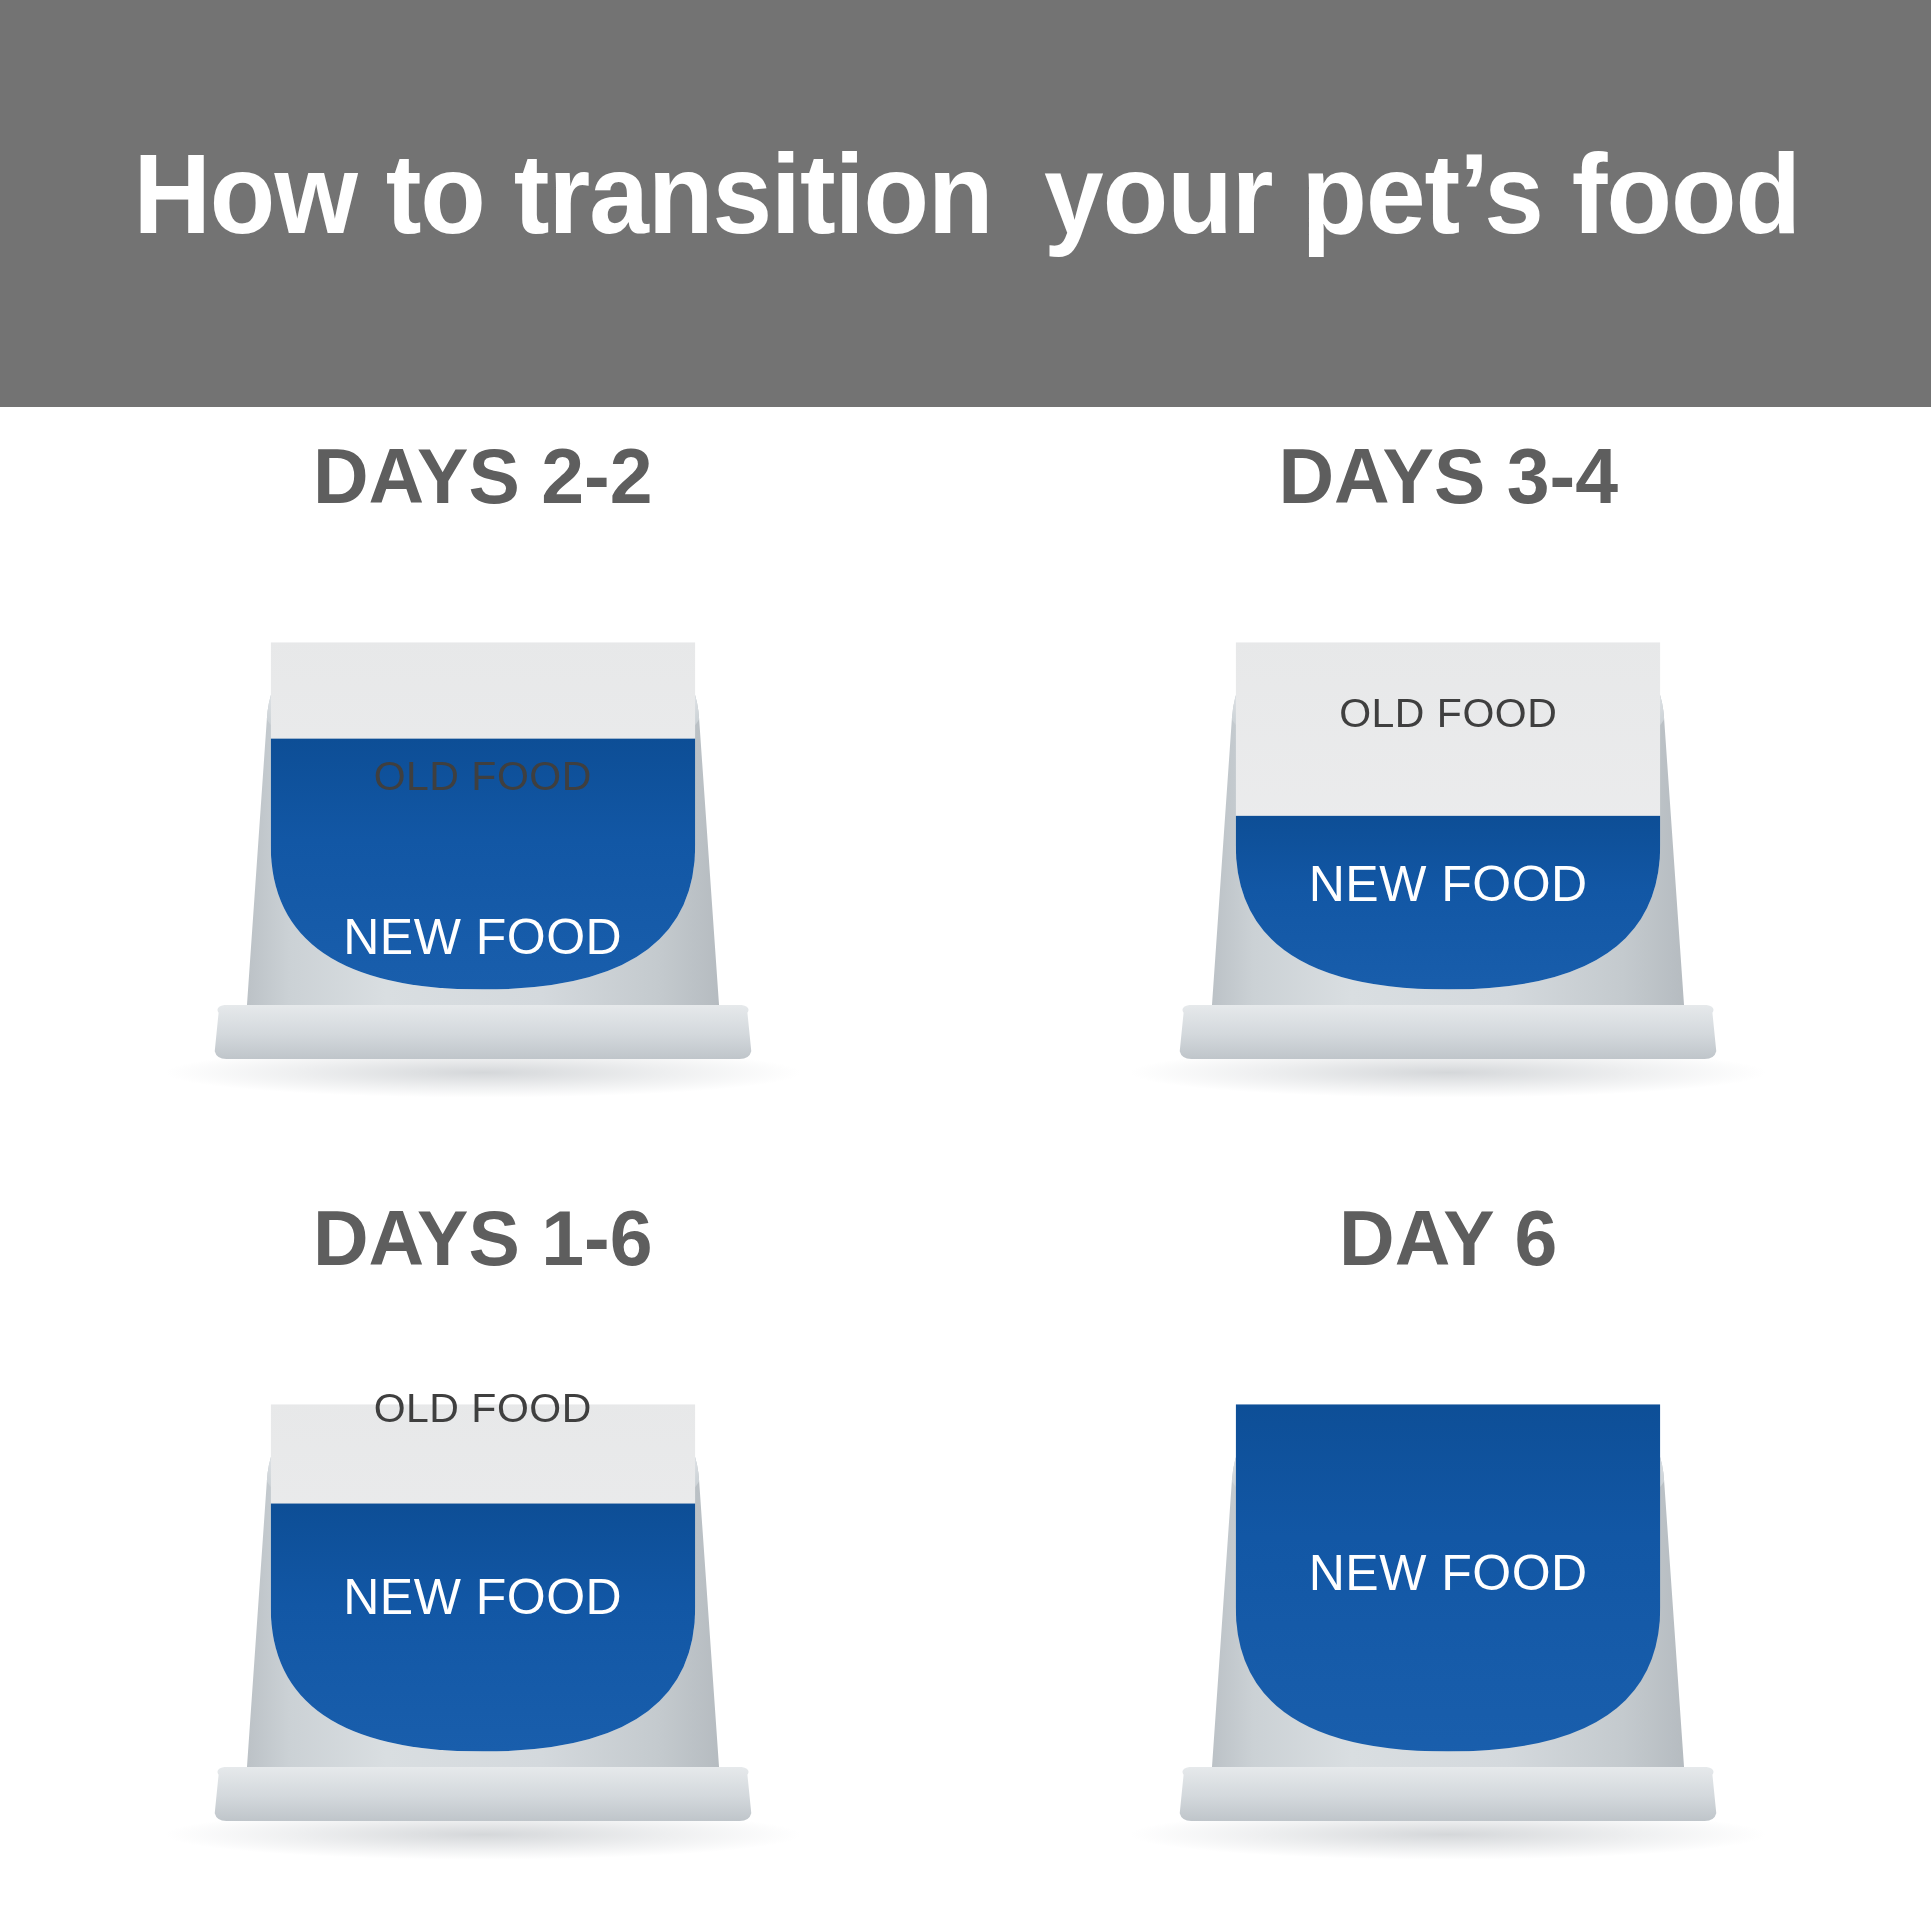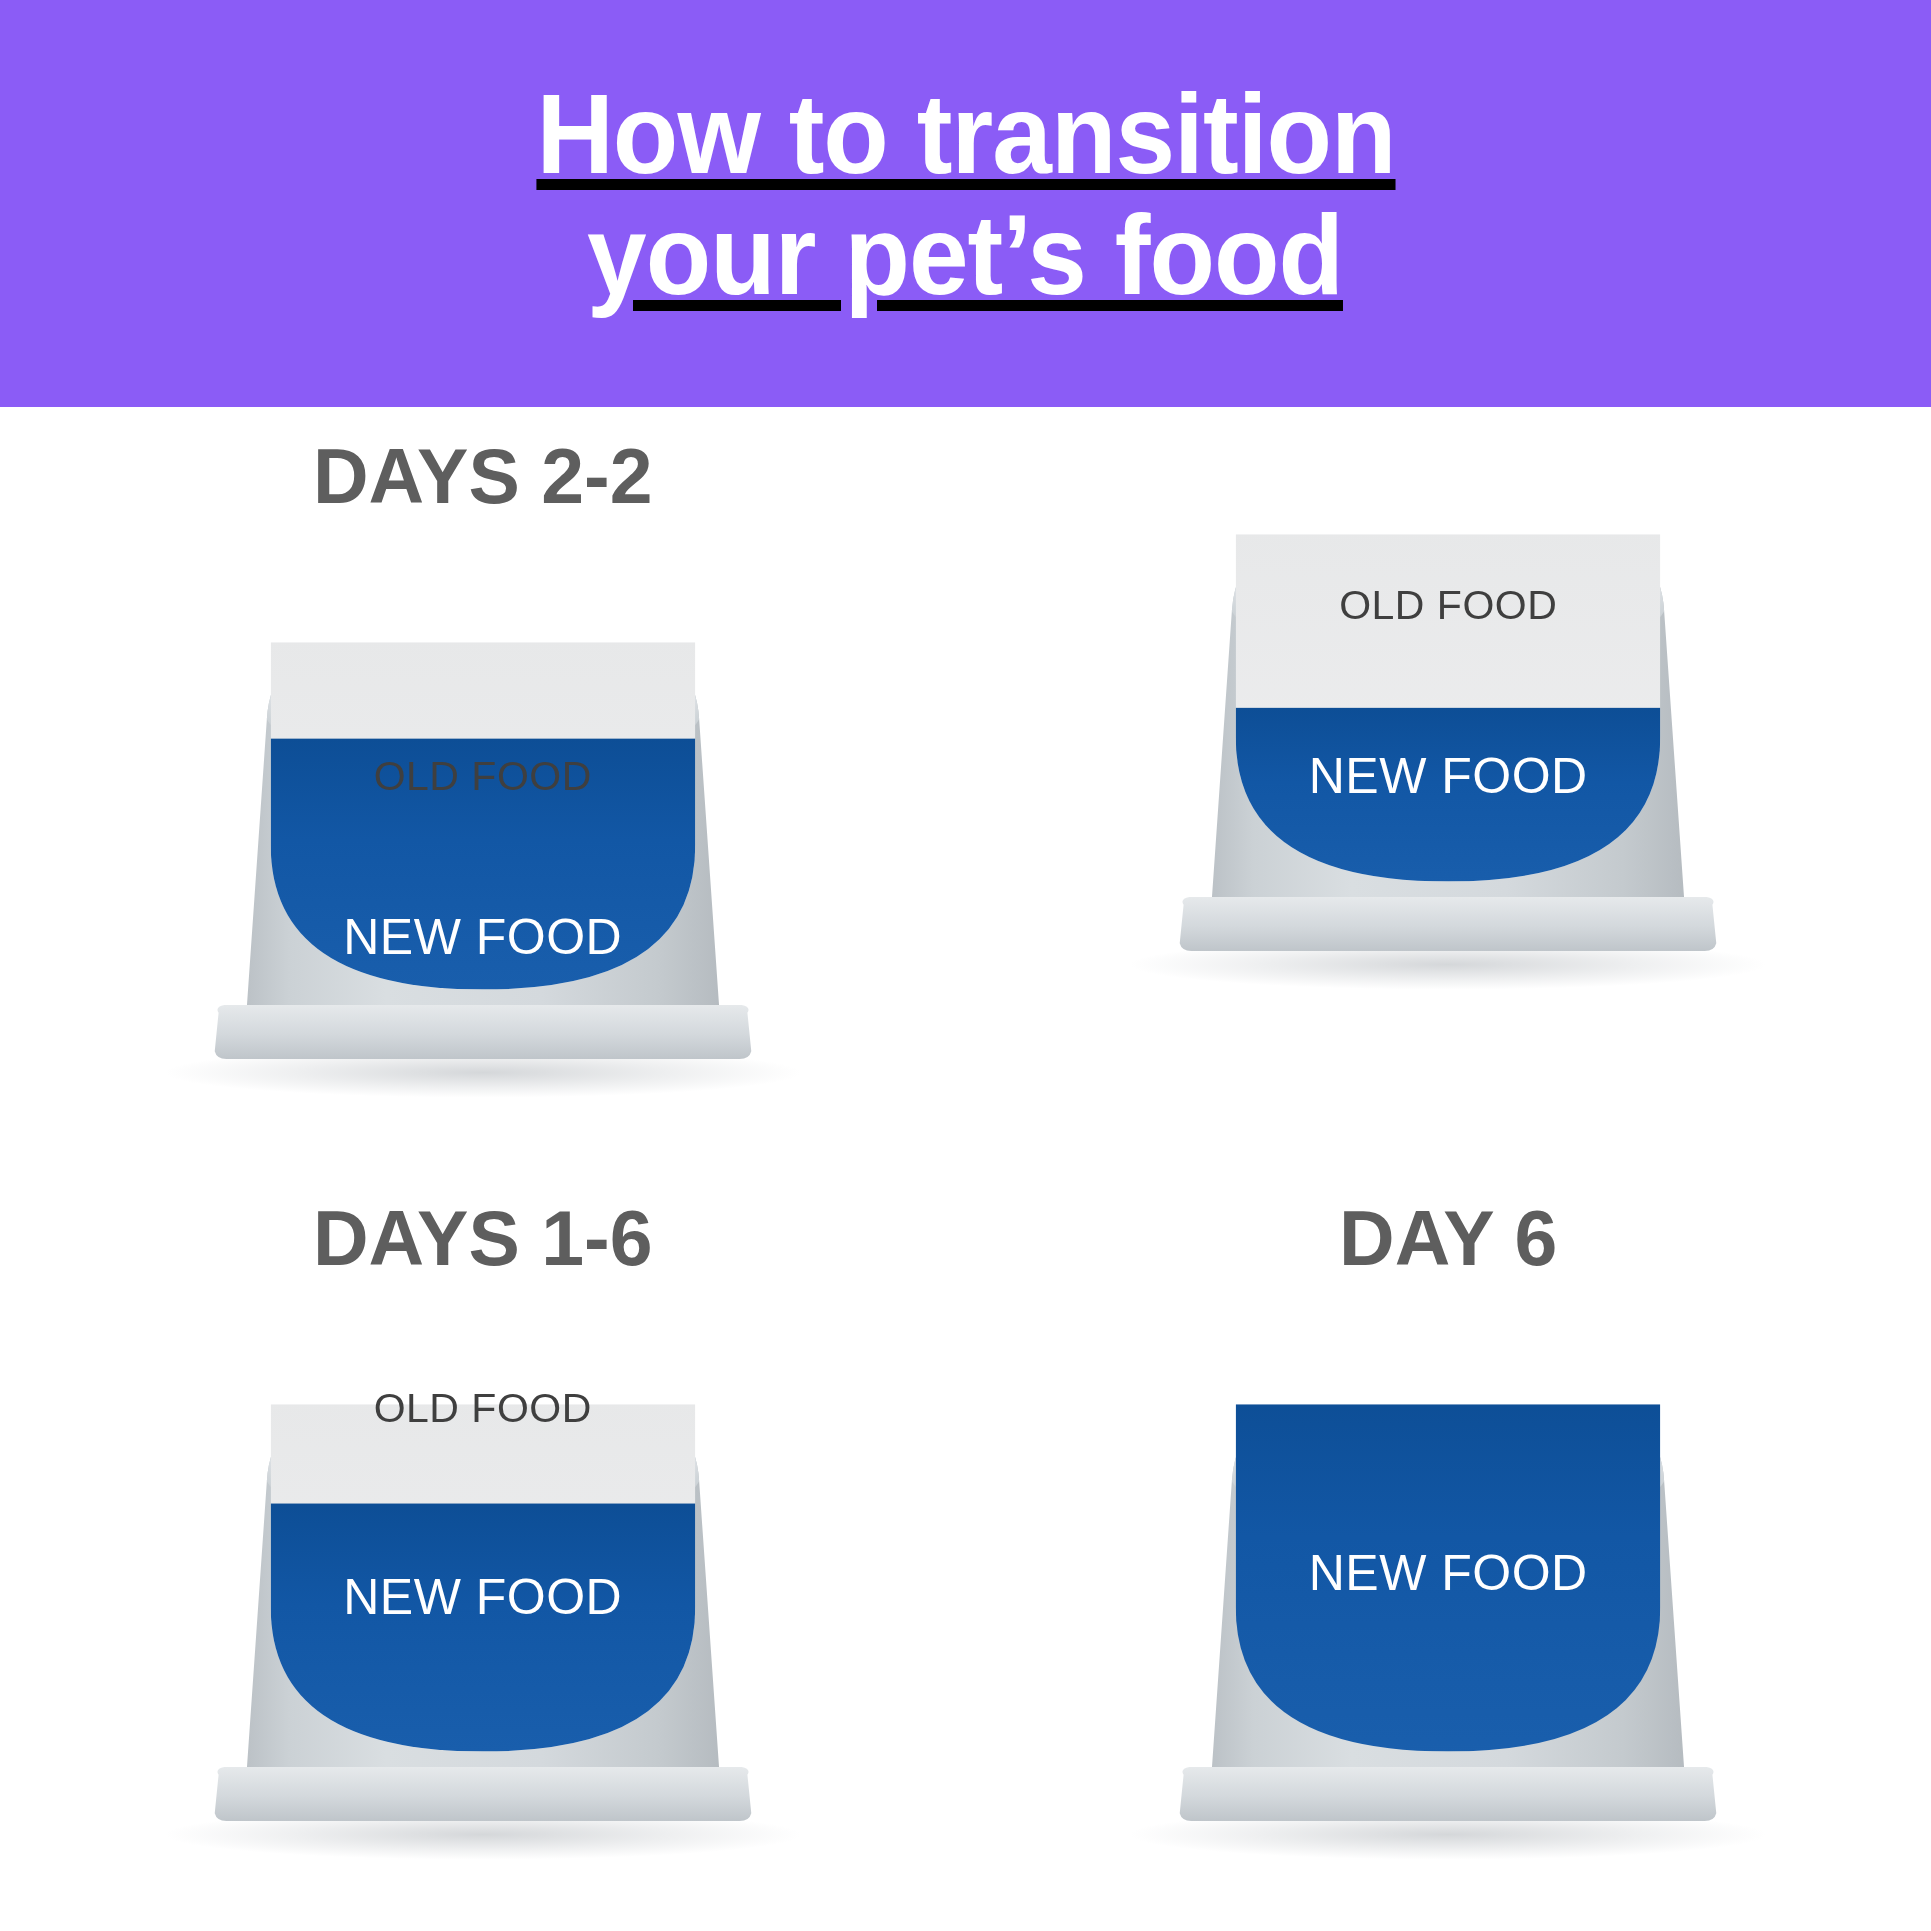--- a/index.html
+++ b/index.html
@@ -7,24 +7,24 @@
     width:1931px;height:1931px;
     background:#ffffff;
     font-family:"Liberation Sans","DejaVu Sans",sans-serif;
     overflow:hidden;
     position:relative;
   }
 
   
   #header{
     position:absolute;left:0;top:0;width:1931px;height:407px;
-    background:#8b5cf6;
-    display:flex;flex-direction:column;
+    background:#737373;
+    display:flex;
     align-items:center;justify-content:center;
-    box-sizing:border-box;padding-bottom:17.4px;text-decoration:underline;
+    box-sizing:border-box;padding-bottom:17.4px;
   }
   .head-line{
     color:#ffffff;
     font-weight:bold;
     font-size:114px;
     line-height:1.06;
     letter-spacing:-1px;
     transform:scaleX(0.94);
     transform-origin:center;
     white-space:nowrap;
@@ -139,20 +139,21 @@
           <rect x="150" y="210" width="500" height="300" fill="url(#gNewA)"></rect>
         </g>
         <path d="M 126 494 Q 122 488 132 486 L 668 486 Q 678 488 674 494 L 678 534 Q 676 542 666 542 L 134 542 Q 124 542 122 534 Z" fill="url(#gBaseA)"></path>
       </svg>
       <div class="food-label label-old" style="top:217px">OLD FOOD</div>
       <div class="food-label label-new" style="top:372px">NEW FOOD</div>
     </div>
   </div>
 
   <div class="cell">
+    <div class="cell-title">DAYS 3-4</div>
     <div class="bowl-wrap">
       <svg class="bowl-svg" viewBox="0 0 800 600">
         <defs>
           <clipPath id="clipCavityB">
             <path d="M 180 110 L 620 110 L 620 320 Q 620 470 400 470 Q 180 470 180 320 Z"></path>
           </clipPath>
         </defs>
         <ellipse cx="400" cy="556" rx="330" ry="26" fill="url(#gShadA)"></ellipse>
         <path d="M 150 520 Q 145 500 155 492 L 176 190 Q 180 120 250 120 L 550 120 Q 620 120 624 190 L 645 492 Q 655 500 650 520 Z" fill="url(#gShellA)"></path>
         <path d="M 176 190 Q 180 120 250 120 L 550 120 Q 620 120 624 190 L 620 196 Q 616 150 556 150 L 244 150 Q 184 150 180 196 Z" fill="url(#gRimA)"></path>

